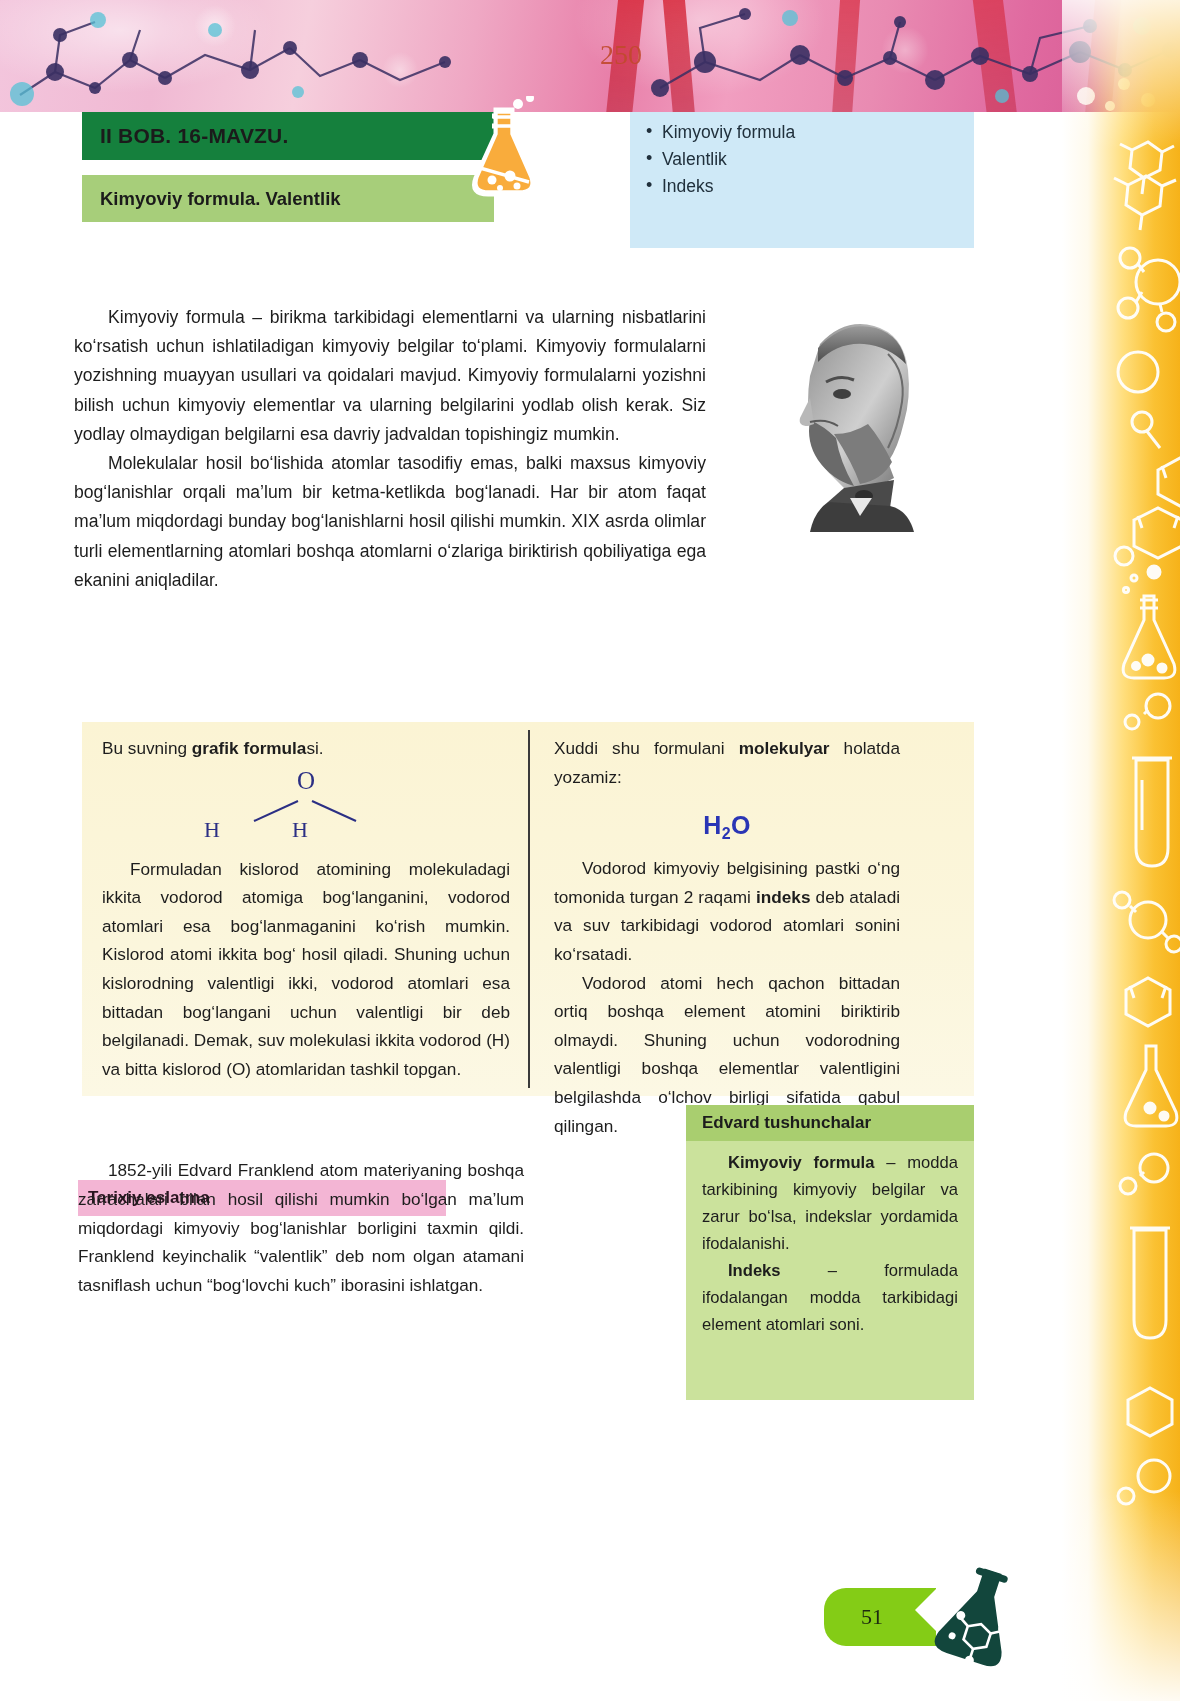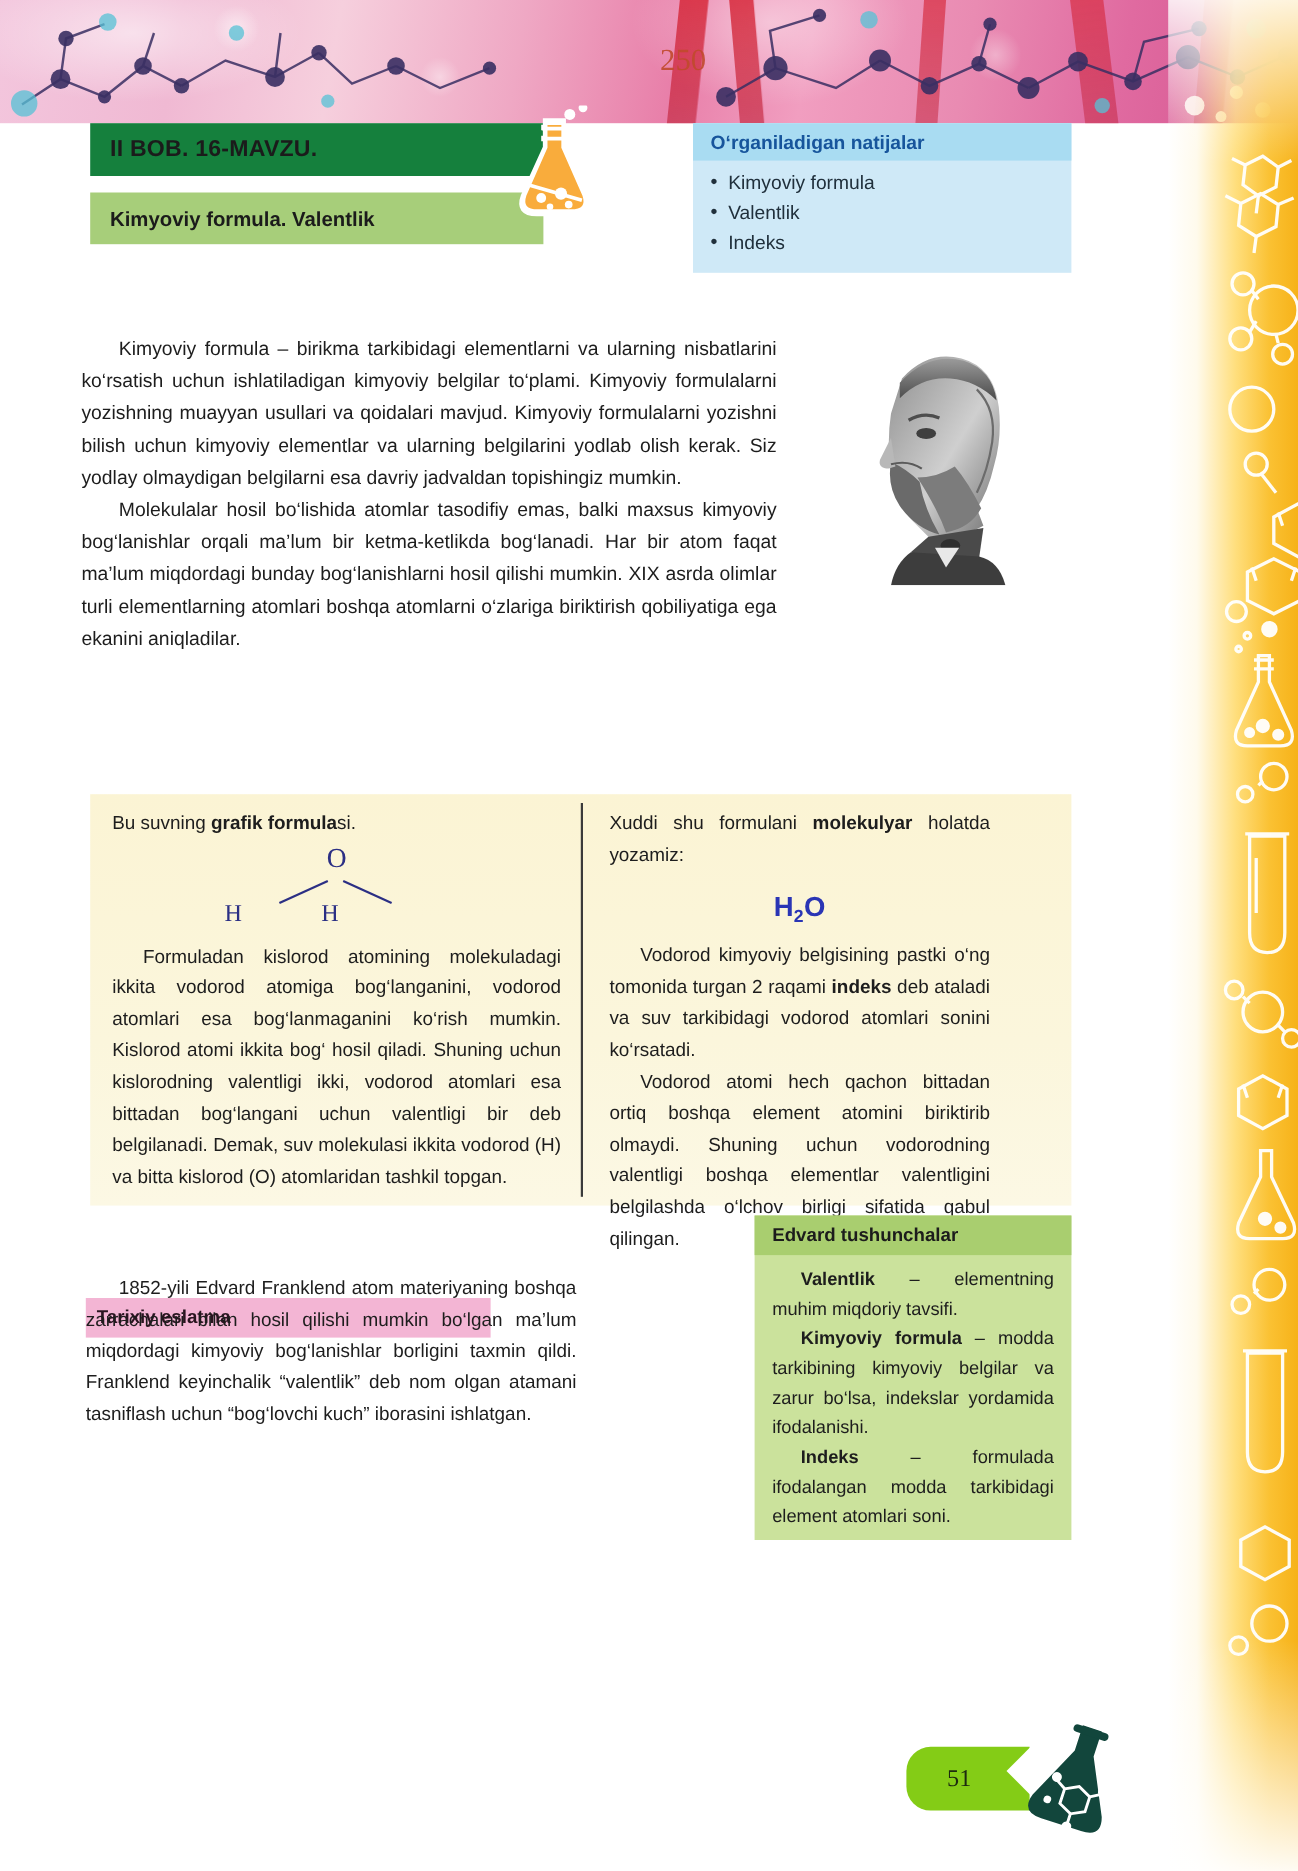--- a/index.html
+++ b/index.html
@@ -352,23 +352,20 @@
     <circle cx="30" cy="84" r="4.5"></circle>
       <circle cx="48" cy="80" r="5.5"></circle>
     <circle cx="55" cy="90" r="3.5"></circle>
       <circle cx="38" cy="92" r="3"></circle>
     <circle cx="56" cy="8" r="5"></circle>
       <circle cx="68" cy="2" r="4"></circle>
   </g>
 </svg>
 
 <div class="outcomes">
-  <div class="outcomes-head">
-    <span class="txt">O‘rganiladigan natijalar</span>
-  </div>
   <ul class="outcomes-list">
     <li>Kimyoviy formula</li>
     <li>Valentlik</li>
     <li>Indeks</li>
   </ul>
 </div>
 
 <div class="body-text">
   <p>Kimyoviy formula – birikma tarkibidagi elementlarni va ularning nisbatlarini ko‘rsatish uchun ishlatiladigan kimyoviy belgilar to‘plami. Kimyoviy formulalarni yozishning muayyan usullari va qoidalari mavjud. Kimyoviy formulalarni yozishni bilish uchun  kimyoviy elementlar va ularning belgilarini yodlab olish kerak. Siz yodlay olmaydigan belgilarni esa davriy jadvaldan topishingiz mumkin.</p>
   <p>Molekulalar hosil bo‘lishida atomlar tasodifiy emas, balki maxsus kimyoviy bog‘lanishlar orqali ma’lum bir ketma-ketlikda bog‘lanadi. Har bir atom faqat ma’lum miqdordagi bunday bog‘lanishlarni hosil qilishi mumkin. XIX asrda olimlar turli elementlarning atomlari boshqa atomlarni o‘zlariga biriktirish qobiliyatiga ega ekanini aniqladilar.</p>
@@ -441,23 +438,20 @@
     </div>
   </div>
 </div>
 
 <div class="concepts">
   <div class="concepts-head">
     <span class="txt">Edvard tushunchalar</span>
   </div>
   <div class="concepts-body">
     <p>
-      <b>Valentlik</b><span> – elementning muhim miqdoriy tavsifi.</span>
-    </p>
-    <p>
       <b>Kimyoviy formula</b><span> – modda tarkibining kimyoviy belgilar va zarur bo‘lsa, indekslar yordamida ifodalanishi.</span>
     </p>
     <p>
       <b>Indeks</b><span> – formulada ifodalangan modda tarkibidagi element atomlari soni.</span>
     </p>
   </div>
 </div>
 
 <div class="history-head">
   <span class="txt">Tarixiy eslatma</span>

